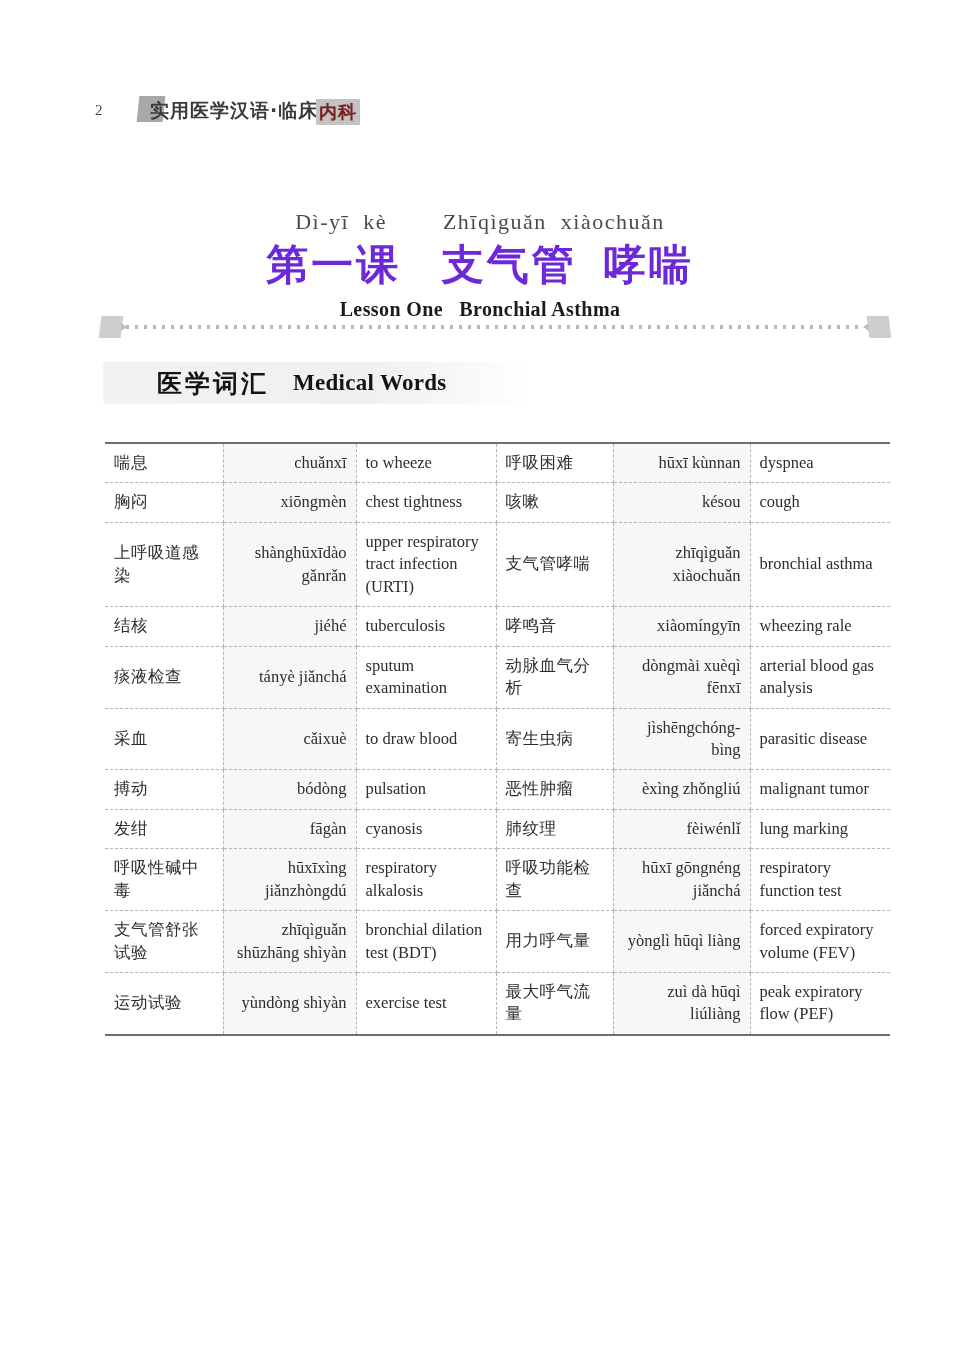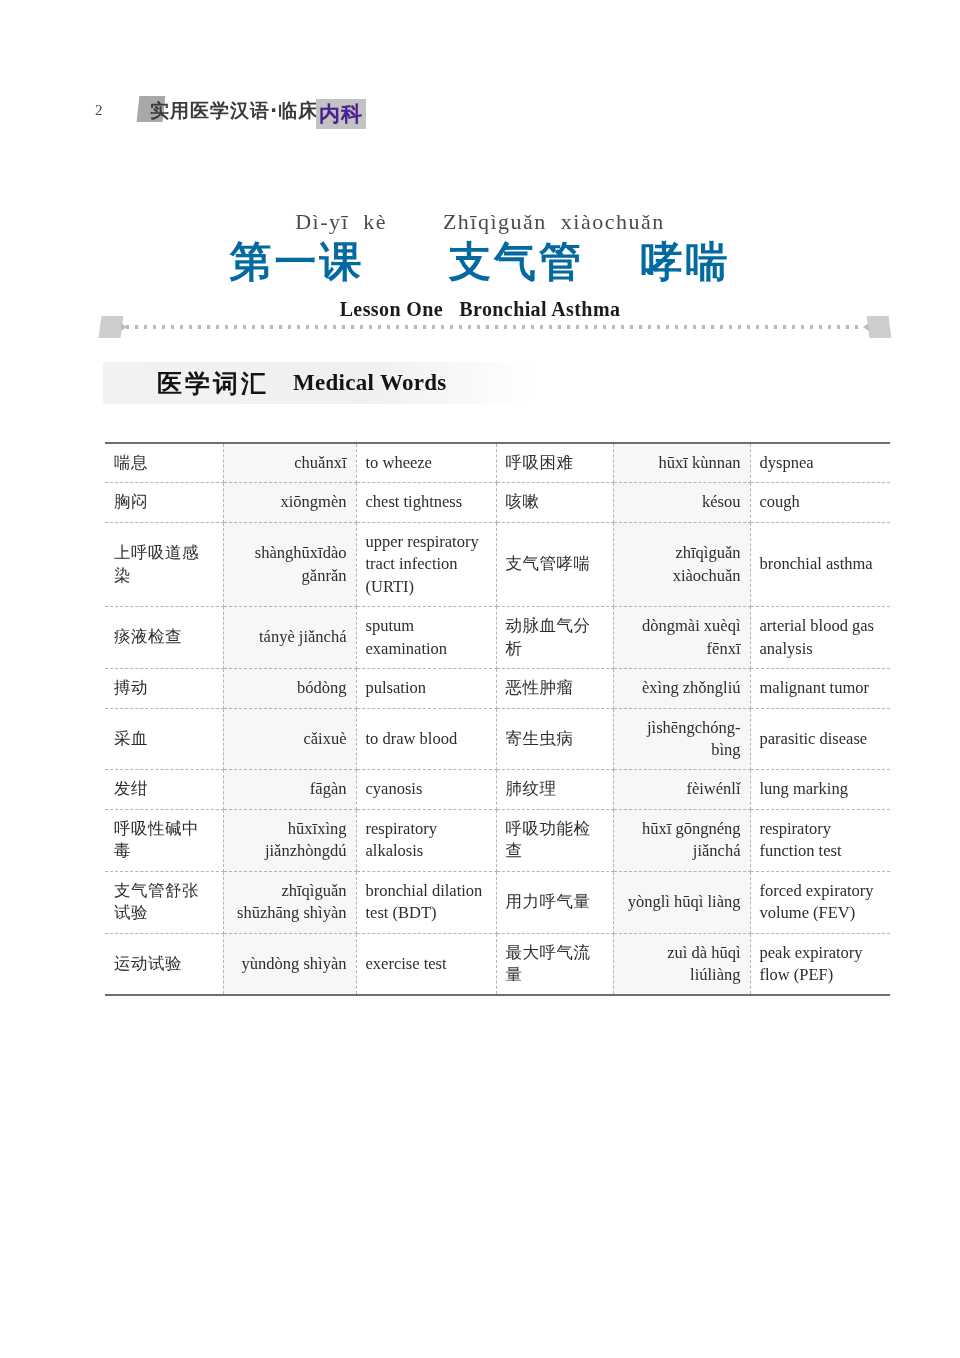--- a/index.html
+++ b/index.html
@@ -50,23 +50,23 @@
     letter-spacing: 1px;
     color: #3a3a3a;
     font-family: "DejaVu Sans", sans-serif;
     font-weight: 600;
     white-space: nowrap;
   }
   .header-section {
     position: absolute;
     left: 316px;
     top: 3px;
-    font-size: 21px;
+    font-size: 18px;
     letter-spacing: 1px;
-    color: #4c1d95;
+    color: #7f1d1d;
     background: #c3c3c3;
     padding: 1px 3px;
     font-family: "DejaVu Sans", sans-serif;
     font-weight: 700;
     white-space: nowrap;
     text-shadow: 0 0 1px #9a9a9a;
   }
 
   
   .title-block {
@@ -81,25 +81,25 @@
     font-size: 22px;
     color: #4b4b4b;
     letter-spacing: 1.5px;
     font-family: "Liberation Serif", serif;
     line-height: 1.25;
     white-space: pre;
   }
   .title-cn {
     font-size: 42px;
     font-weight: 700;
-    color: #0369a1;
+    color: #6d28d9;
     letter-spacing: 3px;
     line-height: 1.32;
     margin-top: 2px;
-    font-family: Liberation Mono, monospace;
+    font-family: Liberation Serif, serif;
     white-space: pre;
   }
   .title-en {
     font-size: 20px;
     font-weight: 700;
     color: #1b1b1b;
     letter-spacing: 0.4px;
     line-height: 1.3;
     margin-top: 3px;
     font-family: "Liberation Serif", serif;
@@ -303,44 +303,52 @@
         </tr>
         <tr class="vocab-row">
           <td class="cell-cn">上呼吸道感染</td>
           <td class="cell-py">shànghūxīdào gǎnrǎn</td>
           <td class="cell-en">upper respiratory tract infection (URTI)</td>
           <td class="cell-cn">支气管哮喘</td>
           <td class="cell-py">zhīqìguǎn xiàochuǎn</td>
           <td class="cell-en">bronchial asthma</td>
         </tr>
         <tr class="vocab-row">
+          <td class="cell-cn">结核</td>
+          <td class="cell-py">jiéhé</td>
+          <td class="cell-en">tuberculosis</td>
+          <td class="cell-cn">哮鸣音</td>
+          <td class="cell-py">xiàomíngyīn</td>
+          <td class="cell-en">wheezing rale</td>
+        </tr>
+        <tr class="vocab-row">
           <td class="cell-cn">痰液检查</td>
           <td class="cell-py">tányè jiǎnchá</td>
           <td class="cell-en">sputum examination</td>
           <td class="cell-cn">动脉血气分析</td>
           <td class="cell-py">dòngmài xuèqì fēnxī</td>
           <td class="cell-en">arterial blood gas analysis</td>
         </tr>
         <tr class="vocab-row">
+          <td class="cell-cn">采血</td>
+          <td class="cell-py">cǎixuè</td>
+          <td class="cell-en">to draw blood</td>
+          <td class="cell-cn">寄生虫病</td>
+          <td class="cell-py">jìshēngchóng-bìng</td>
+          <td class="cell-en">parasitic disease</td>
+        </tr>
+        <tr class="vocab-row">
           <td class="cell-cn">搏动</td>
           <td class="cell-py">bódòng</td>
           <td class="cell-en">pulsation</td>
           <td class="cell-cn">恶性肿瘤</td>
           <td class="cell-py">èxìng zhǒngliú</td>
           <td class="cell-en">malignant tumor</td>
         </tr>
         <tr class="vocab-row">
-          <td class="cell-cn">采血</td>
-          <td class="cell-py">cǎixuè</td>
-          <td class="cell-en">to draw blood</td>
-          <td class="cell-cn">寄生虫病</td>
-          <td class="cell-py">jìshēngchóng-bìng</td>
-          <td class="cell-en">parasitic disease</td>
-        </tr>
-        <tr class="vocab-row">
           <td class="cell-cn">发绀</td>
           <td class="cell-py">fāgàn</td>
           <td class="cell-en">cyanosis</td>
           <td class="cell-cn">肺纹理</td>
           <td class="cell-py">fèiwénlǐ</td>
           <td class="cell-en">lung marking</td>
         </tr>
         <tr class="vocab-row">
           <td class="cell-cn">呼吸性碱中毒</td>
           <td class="cell-py">hūxīxìng jiǎnzhòngdú</td>

